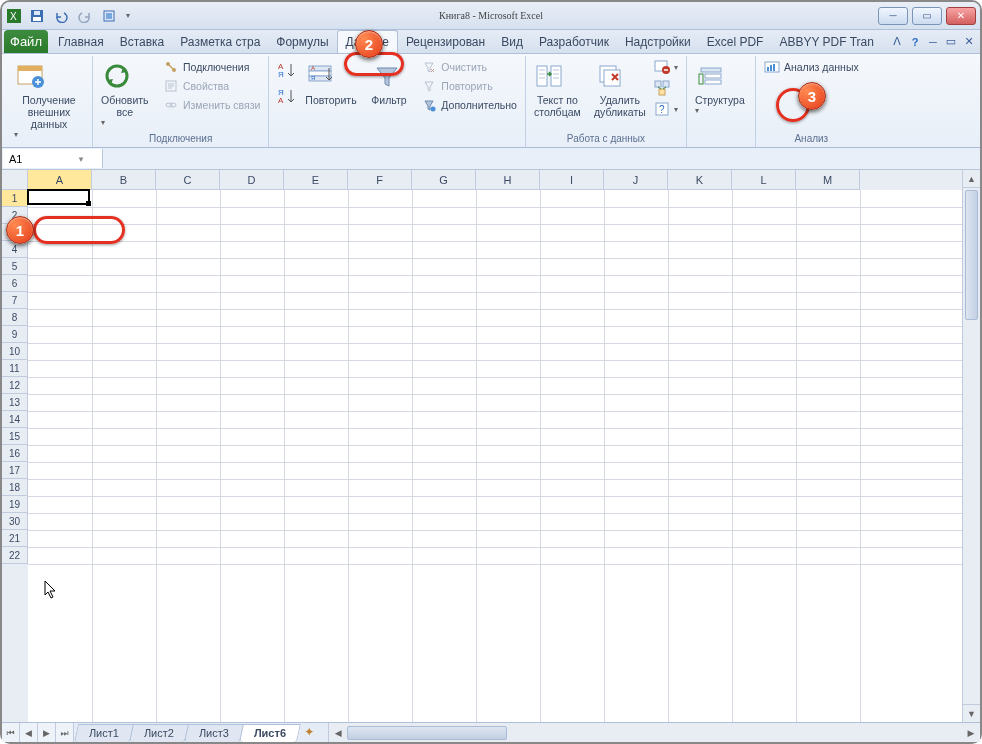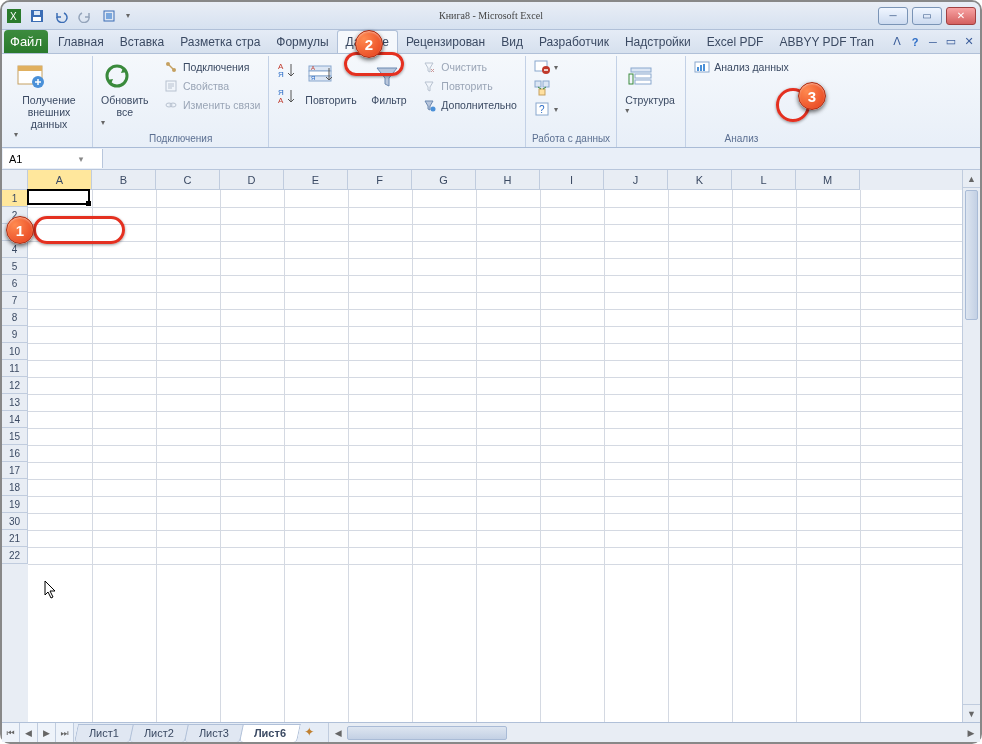--- a/index.html
+++ b/index.html
@@ -308,20 +308,43 @@
                 </svg>
               </span>
               <span>Дополнительно</span>
             </div>
         </div>
       </div>
     </div>
 
     <div class="group">
       <div class="group-body">
+        <div class="big-btn" style="width:56px;">
+          <span class="bicon">
+              <svg width="32" height="32">
+                <rect x="3" y="6" width="10" height="20" fill="#fff" stroke="#8aa8ce"></rect>
+                <rect x="17" y="6" width="10" height="20" fill="#fff" stroke="#8aa8ce"></rect>
+                <path d="M5 10 L11 10 M5 14 L11 14 M5 18 L11 18 M19 10 L25 10 M19 14 L25 14 M19 18 L25 18" stroke="#b8c6dc"></path>
+                <path d="M13 14 L17 14 M15 12 L17 14 L15 16" stroke="#3a8a3c" fill="none" stroke-width="1.5"></path>
+              </svg>
+            </span>
+          <span style="white-space:pre-line;">Текст по
+столбцам</span>
+        </div>
+        <div class="big-btn" style="width:56px;">
+          <span class="bicon">
+              <svg width="32" height="32">
+                <rect x="6" y="6" width="16" height="16" fill="#fff" stroke="#8aa8ce"></rect>
+                <rect x="10" y="10" width="16" height="16" fill="#fff" stroke="#8aa8ce"></rect>
+                <path d="M18 14 L24 20 M24 14 L18 20" stroke="#c0392b" stroke-width="2"></path>
+              </svg>
+            </span>
+          <span style="white-space:pre-line;">Удалить
+дубликаты</span>
+        </div>
         <div class="small-list" style="gap:3px;">
           <div class="small-btn">
               <span class="sicon">
                 <svg width="16" height="16">
                   <rect x="1" y="2" width="12" height="10" fill="#fff" stroke="#8aa8ce"></rect>
                   <circle cx="12" cy="11" r="4" fill="#c0392b"></circle>
                   <path d="M10 11 L14 11" stroke="#fff" stroke-width="1.5"></path>
                 </svg>
               </span>
               <span style="font-size:8px;color:#666;">▾</span>

